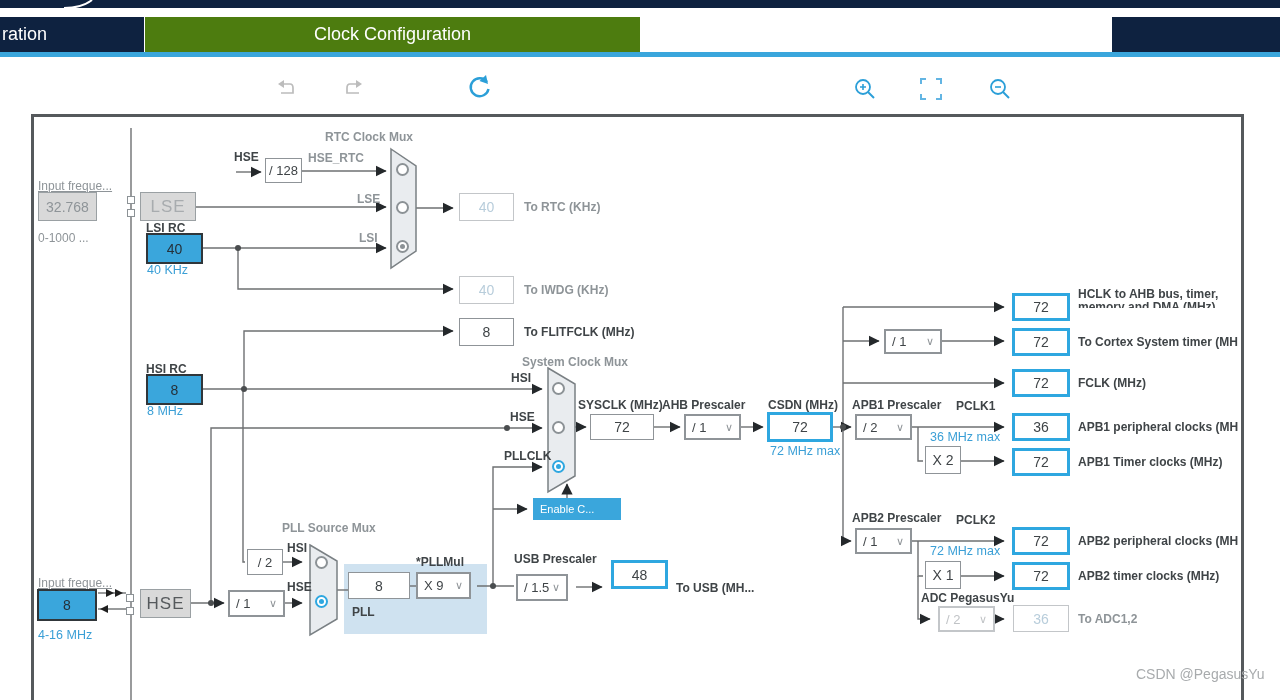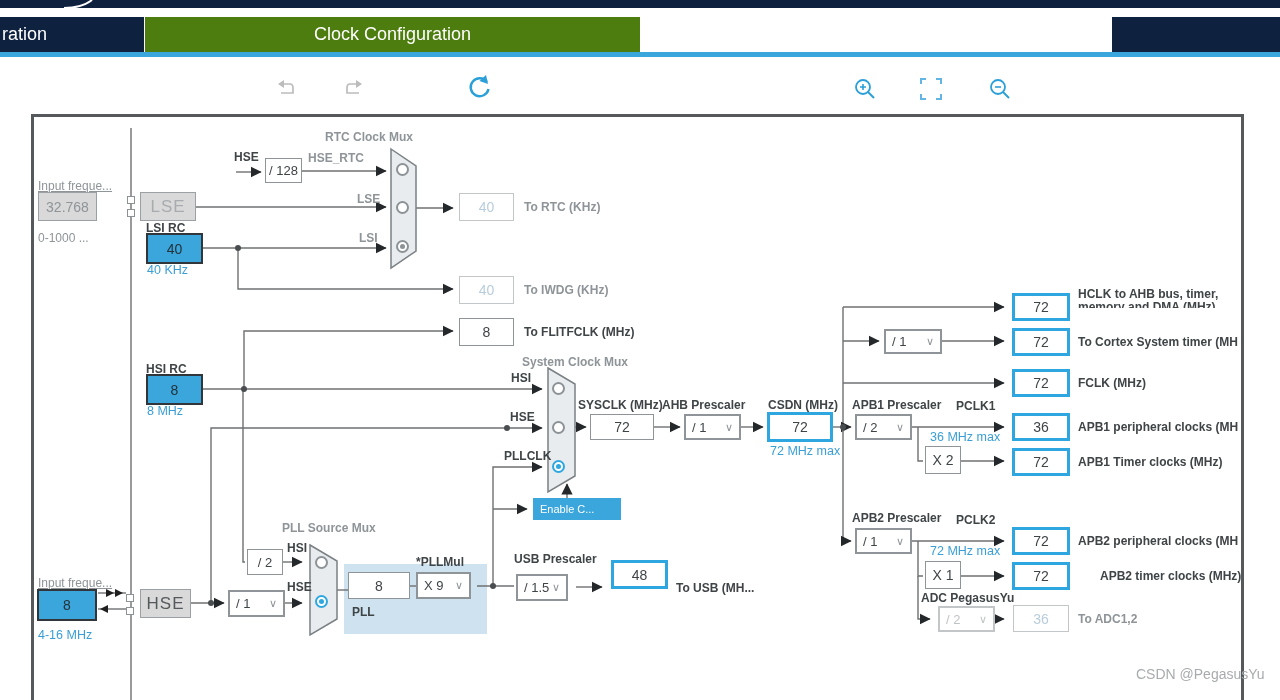--- a/index.html
+++ b/index.html
@@ -285,21 +285,21 @@
   <div class="lbl" style="left:1078px;top:335px">To Cortex System timer (MH</div>
   <div class="vbox hl" style="left:1012px;top:369px;width:58px;height:28px">72</div>
   <div class="lbl" style="left:1078px;top:376px">FCLK (MHz)</div>
   <div class="vbox hl" style="left:1012px;top:413px;width:58px;height:28px">36</div>
   <div class="lbl" style="left:1078px;top:420px">APB1 peripheral clocks (MH</div>
   <div class="vbox hl" style="left:1012px;top:448px;width:58px;height:28px">72</div>
   <div class="lbl" style="left:1078px;top:455px">APB1 Timer clocks (MHz)</div>
   <div class="vbox hl" style="left:1012px;top:527px;width:58px;height:28px">72</div>
   <div class="lbl" style="left:1078px;top:534px">APB2 peripheral clocks (MH</div>
   <div class="vbox hl" style="left:1012px;top:562px;width:58px;height:28px">72</div>
-  <div class="lbl" style="left:1100px;top:569px">APB2 timer clocks (MHz)</div>
+  <div class="lbl" style="left:1078px;top:569px">APB2 timer clocks (MHz)</div>
 
   <div class="lbl title" style="left:282px;top:521px">PLL Source Mux</div>
   <div class="vbox" style="left:247px;top:549px;width:36px;height:26px;font-size:13px">/ 2</div>
   <div class="lbl" style="left:287px;top:541px">HSI</div>
   <div class="lbl" style="left:287px;top:580px">HSE</div>
   <div class="radio" style="left:315px;top:556px"></div>
   <div class="radio selblue" style="left:315px;top:595px"></div>
   <div class="dd" style="left:228px;top:590px;width:57px;height:27px">
     <span>/ 1</span>
     <span class="caret">∨</span>

